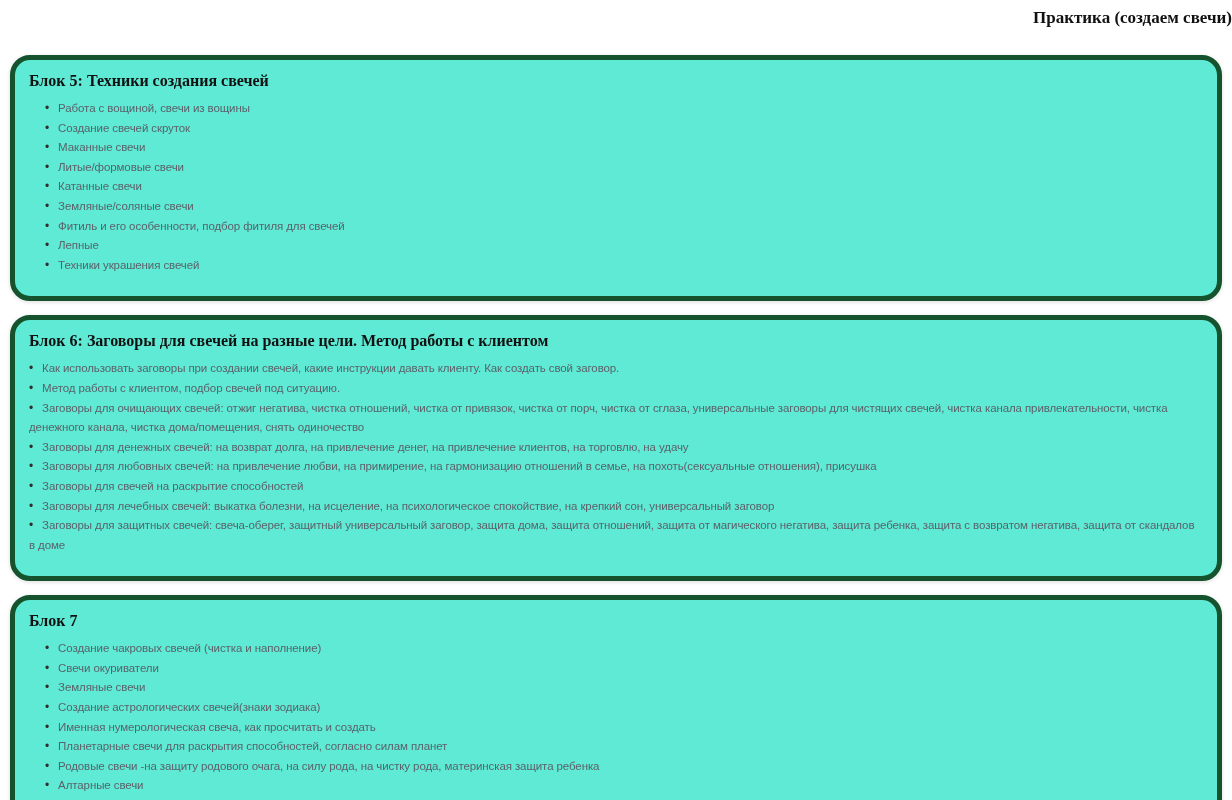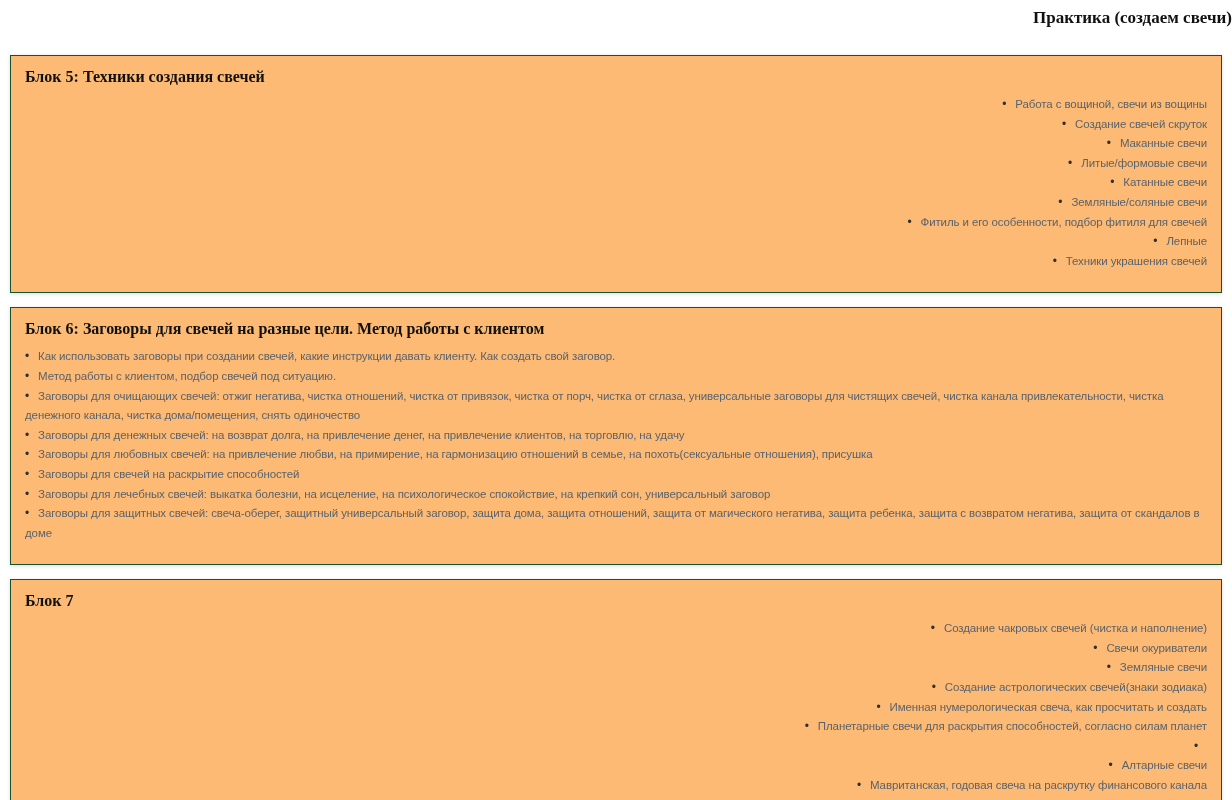--- a/index.html
+++ b/index.html
@@ -14,41 +14,40 @@
   .page-title {
     text-align: right;
     font-family: "Liberation Serif", "DejaVu Serif", serif;
     font-weight: bold;
     font-size: 17px;
     color: #111111;
     margin: 8px 0 27px 0;
   }
   .card {
     margin: 0 10px 14px 10px;
-    border: 1px solid #14532d;
-    border-radius: 0;
-    background: #fdba74;
+    border: 5px solid #14532d;
+    border-radius: 20px;
+    background: #5eead4;
     box-shadow: 0 1px 4px rgba(0,0,0,0.14);
     padding: 12px 14px 21px 14px;
   }
   .card-heading {
     font-family: "Liberation Serif", "DejaVu Serif", serif;
     font-weight: bold;
     font-size: 16px;
     color: #111111;
     margin: 0 0 9px 0;
   }
   ul.item-list {
     list-style: none;
     margin: 0;
     padding: 0;
   }
   ul.item-list.indented {
     padding-left: 16px;
-    text-align: right;
   }
   .item {
     font-size: 11.5px;
     letter-spacing: -0.1px;
     line-height: 19.6px;
     color: #5b626b;
   }
   .bullet {
     color: #2f2f2f;
     font-size: 12px;
@@ -94,17 +93,17 @@
 
 <section class="card">
   <h2 class="card-heading">Блок 7</h2>
   <ul class="item-list indented">
     <li class="item"><span class="bullet"></span><span>Создание чакровых свечей (чистка и наполнение)</span></li>
     <li class="item"><span class="bullet"></span><span>Свечи окуриватели</span></li>
     <li class="item"><span class="bullet"></span><span>Земляные свечи</span></li>
     <li class="item"><span class="bullet"></span><span>Создание астрологических свечей(знаки зодиака)</span></li>
     <li class="item"><span class="bullet"></span><span>Именная нумерологическая свеча, как просчитать и создать</span></li>
     <li class="item"><span class="bullet"></span><span>Планетарные свечи для раскрытия способностей, согласно силам планет</span></li>
-    <li class="item"><span class="bullet"></span></li>
+    <li class="item"><span class="bullet"></span><span>Родовые свечи -на защиту родового очага, на силу рода, на чистку рода, материнская защита ребенка</span></li>
     <li class="item"><span class="bullet"></span><span>Алтарные свечи</span></li>
     <li class="item"><span class="bullet"></span><span>Мавританская, годовая свеча на раскрутку финансового канала</span></li>
   </ul>
 </section>
 
 </body></html>

